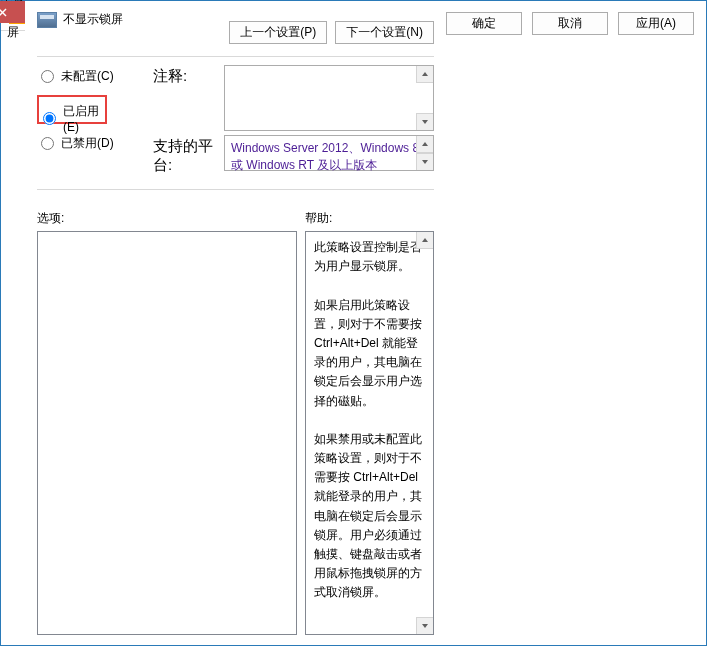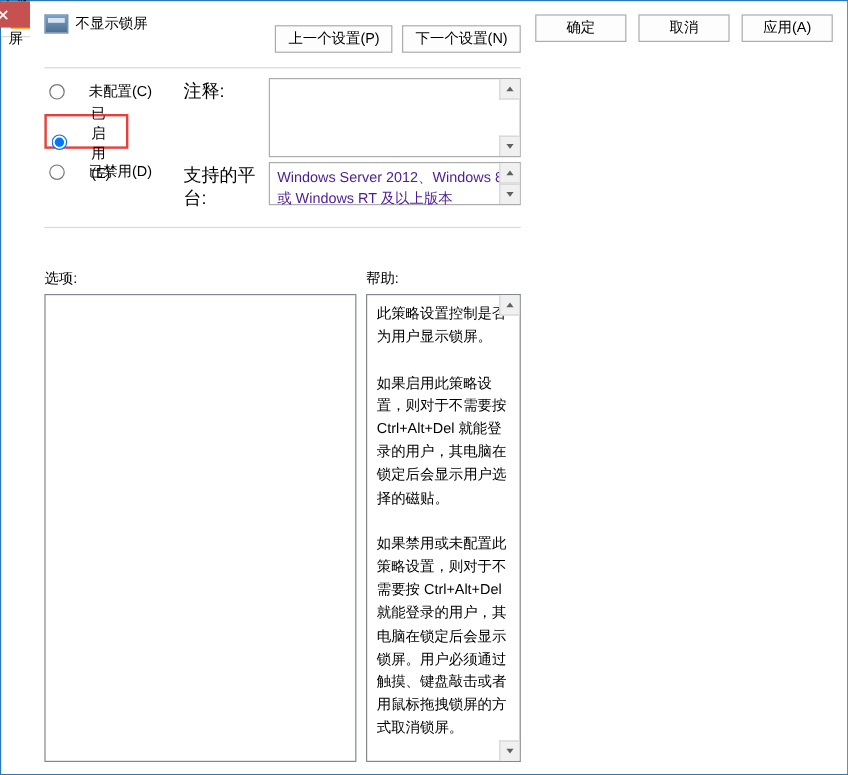--- a/index.html
+++ b/index.html
@@ -102,21 +102,21 @@
     grid-template-columns: 110px 65px 1fr;
     gap:4px 6px;
     align-items:start;
   }
   .radios {
     grid-column:1; grid-row:1 / span 3;
     display:flex; flex-direction:column; gap:10px;
     padding-top:2px;
   }
   .radio {
-    display:flex; align-items:center; gap:17px;
+    display:flex; align-items:center; gap:4px;
     font-size:12px;
     height:18px;
     padding:0 2px;
   }
   .radio input { margin:0 3px 0 2px; }
   .radio.highlight {
     border:2px solid #e7403c;
     padding:21px 6px 4px 2px;
     width:70px;
   }
@@ -151,21 +151,21 @@
   .scroll-btn.bot { bottom:0; border-top:1px solid #d4d4d4;}
   .scroll-btn svg { display:block; }
   .comment-box .sunken { height:66px; }
   .platform-row .sunken { height:36px; }
   .platform-row { grid-column:3; grid-row:2; }
   .lbl-platform { grid-row:2; }
   .lbl-comment { grid-row:1; }
 
   
   .lower-labels {
-    display:flex; margin-top:26px; margin-bottom:4px;
+    display:flex; margin-top:12px; margin-bottom:4px;
   }
   .lower-labels .l1 { width:268px; }
   .panels {
     flex:1 1 auto;
     display:flex; gap:8px;
     min-height:0;
   }
   .panel {
     border:1px solid #828790;
     background:#fff;

